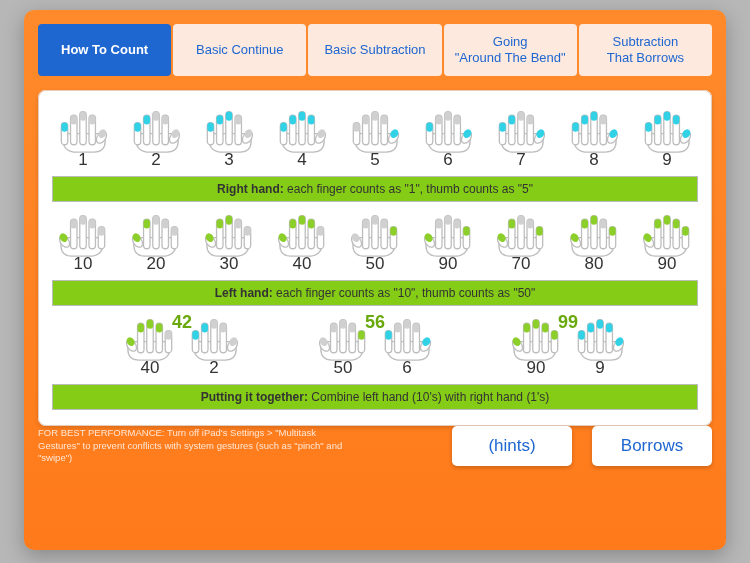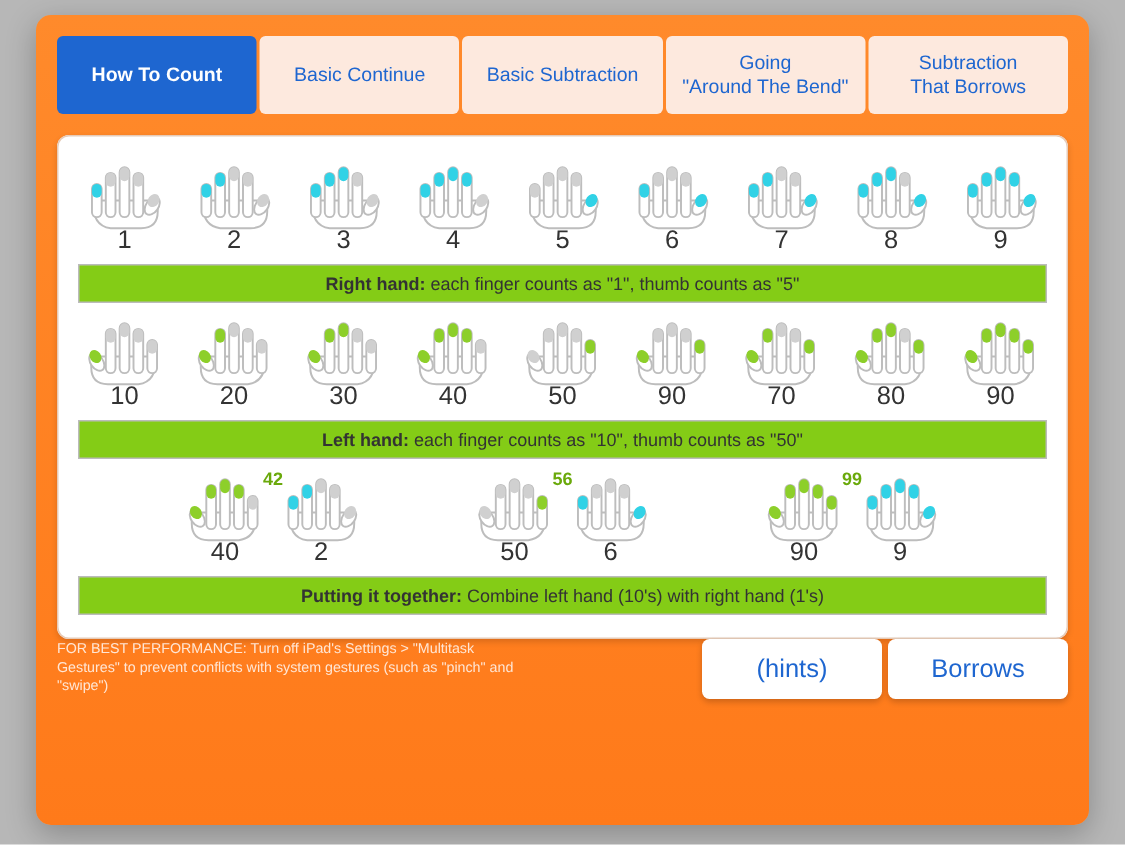--- a/index.html
+++ b/index.html
@@ -72,31 +72,31 @@
   .ruleline b { font-weight: 700; }
 
   
   .combo-row { display: flex; justify-content: space-evenly; margin: 8px 0 2px; }
   .combo {
     display: flex; align-items: flex-end; gap: 2px;
     position: relative;
   }
   .combo .sum {
     position: absolute; top: -2px; left: 50%; transform: translateX(-50%);
-    font-size: 12px; font-weight: 700; color: #6aa90b;
+    font-size: 18px; font-weight: 700; color: #6aa90b;
   }
 
   
   .footer {
     display: flex; align-items: center; justify-content: space-between;
   }
   .perfnote {
     color: #ffe6d5; font-size: 9.5px; line-height: 1.3; max-width: 320px;
   }
-  .btns { display: flex; gap: 4px; }
+  .btns { display: flex; gap: 20px; }
   .btn {
     background: #fff;
     color: #1e66d0;
     border-radius: 5px;
     border: none;
     height: 40px;
     min-width: 120px;
     font-size: 17px;
     font-weight: 400;
     cursor: pointer;

